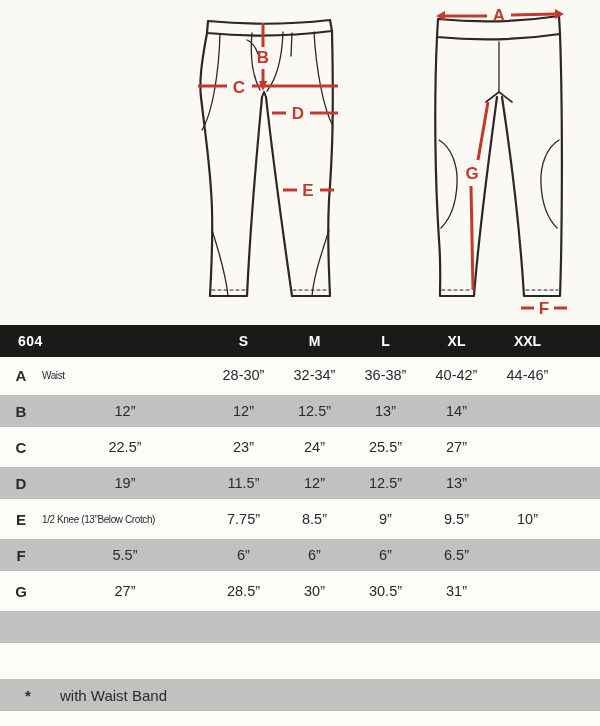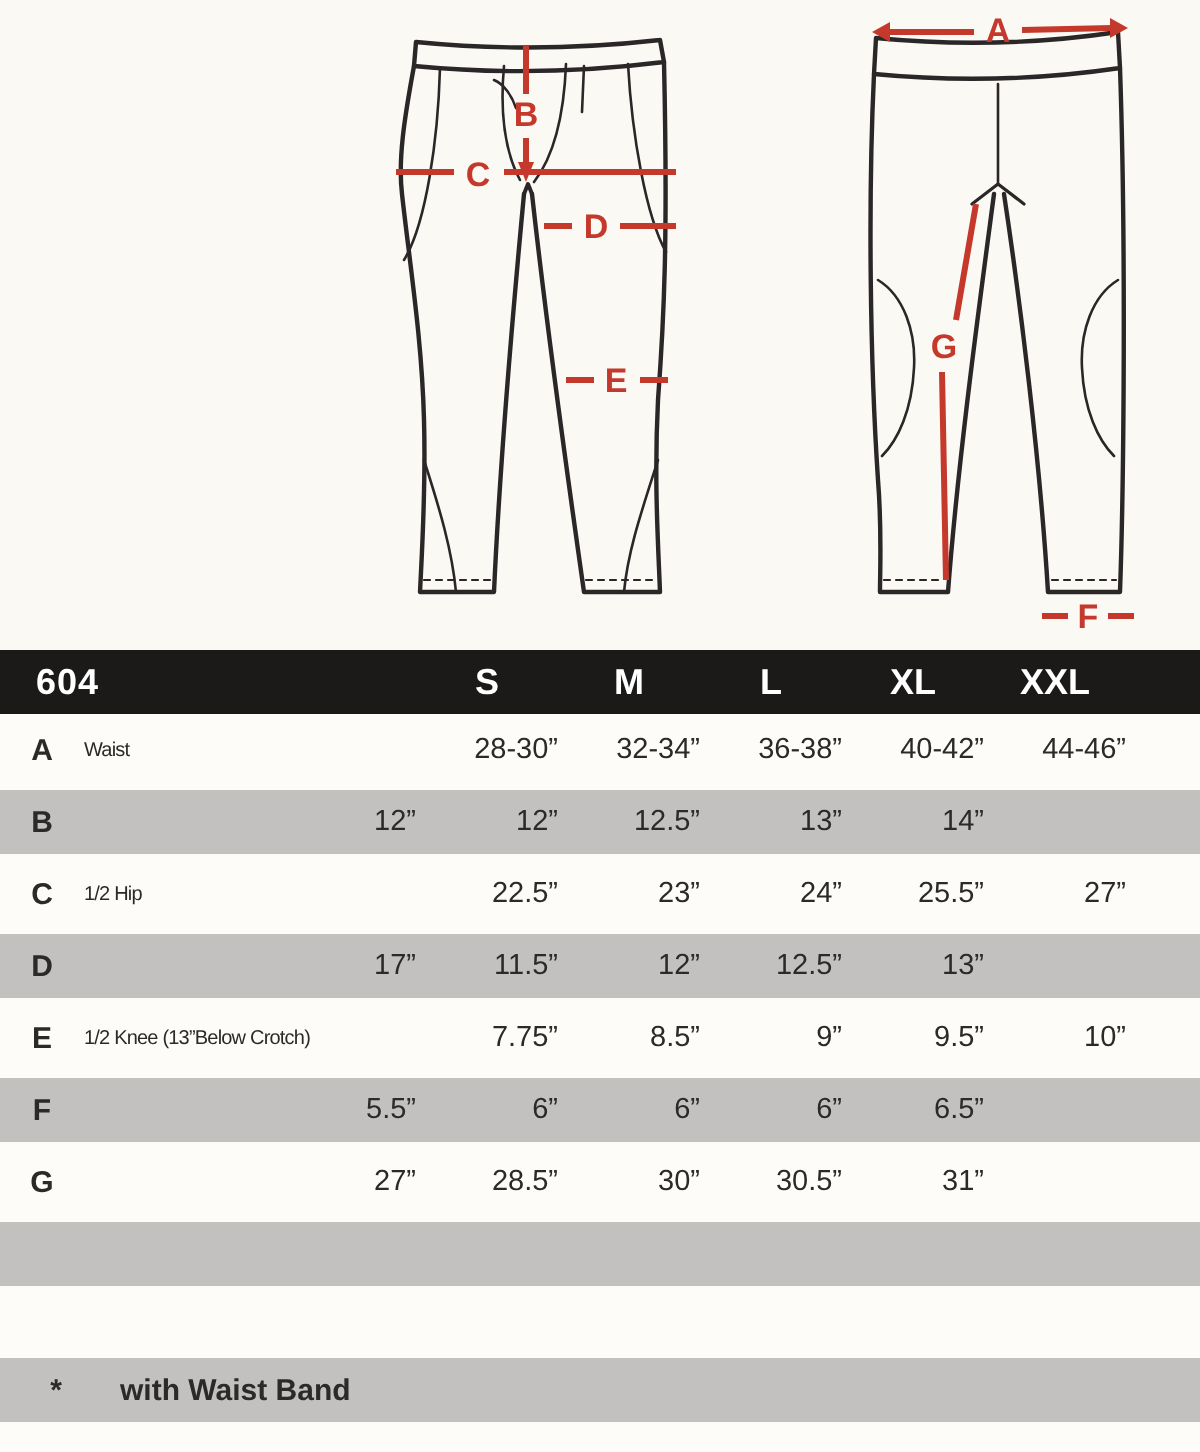--- a/index.html
+++ b/index.html
@@ -13,51 +13,51 @@
   .sheet{width:600px;height:726px;overflow:hidden;}
 
   
   .diagram-area{width:600px;height:325px;background:#fbf9f4;}
   .diagram-area svg{display:block;}
 
   
   .thead{
     height:32px;background:#1c1a19;color:#fff;
     display:grid;grid-template-columns:208px 71px 71px 71px 71px 71px;
-    align-items:center;font-weight:bold;font-size:18px;
+    align-items:center;font-weight:bold;font-size:14px;
   }
   .thead .code{padding-left:18px;letter-spacing:.5px;}
   .thead .size{text-align:center;}
 
   .row{
     height:36px;box-sizing:border-box;
     display:grid;grid-template-columns:42px 166px 71px 71px 71px 71px 71px;
     align-items:center;font-size:14.5px;
   }
   .row.gray{
     background:#c2c1bf;
     border-top:2px solid #fdfcf8;border-bottom:2px solid #fdfcf8;
   }
   .letter{text-align:center;font-weight:bold;font-size:15px;}
   .label{white-space:nowrap;overflow:visible;font-size:10px;letter-spacing:-0.4px;}
-  .val{text-align:right;}
+  .val{text-align:center;}
 
   .band-gray{
     height:36px;box-sizing:border-box;background:#c2c1bf;
     border-top:2px solid #fdfcf8;border-bottom:2px solid #fdfcf8;
   }
   .band-white{height:32px;}
   .footnote{
     height:34px;box-sizing:border-box;background:#c2c1bf;
     border-top:2px solid #fdfcf8;
     display:grid;grid-template-columns:56px 1fr;align-items:center;
     font-size:15px;
   }
   .footnote .marker{text-align:center;font-weight:bold;}
-  .footnote .note{padding-left:4px;font-weight:bold;}
+  .footnote .note{padding-left:4px;}
 </style>
 </head>
 <body>
 
 <div class="sheet">
 
   <div class="diagram-area">
     <svg width="600" height="325" viewBox="0 0 600 325">
 
       <g stroke="#2b2627" fill="none" stroke-linecap="round" stroke-linejoin="round">
@@ -153,31 +153,30 @@
       <span class="letter">B</span>
       <span class="val">12”</span>
       <span class="val">12”</span>
       <span class="val">12.5”</span>
       <span class="val">13”</span>
       <span class="val">14”</span>
     </div>
 
     <div class="row">
       <span class="letter">C</span>
-      <span class="label">1/2 Hip</span>
       <span class="val">22.5”</span>
       <span class="val">23”</span>
       <span class="val">24”</span>
       <span class="val">25.5”</span>
       <span class="val">27”</span>
     </div>
 
     <div class="row gray">
       <span class="letter">D</span>
-      <span class="val">17”</span>
+      <span class="val">19”</span>
       <span class="val">11.5”</span>
       <span class="val">12”</span>
       <span class="val">12.5”</span>
       <span class="val">13”</span>
     </div>
 
     <div class="row">
       <span class="letter">E</span>
       <span class="label">1/2 Knee (13”Below Crotch)</span>
       <span class="val">7.75”</span>

